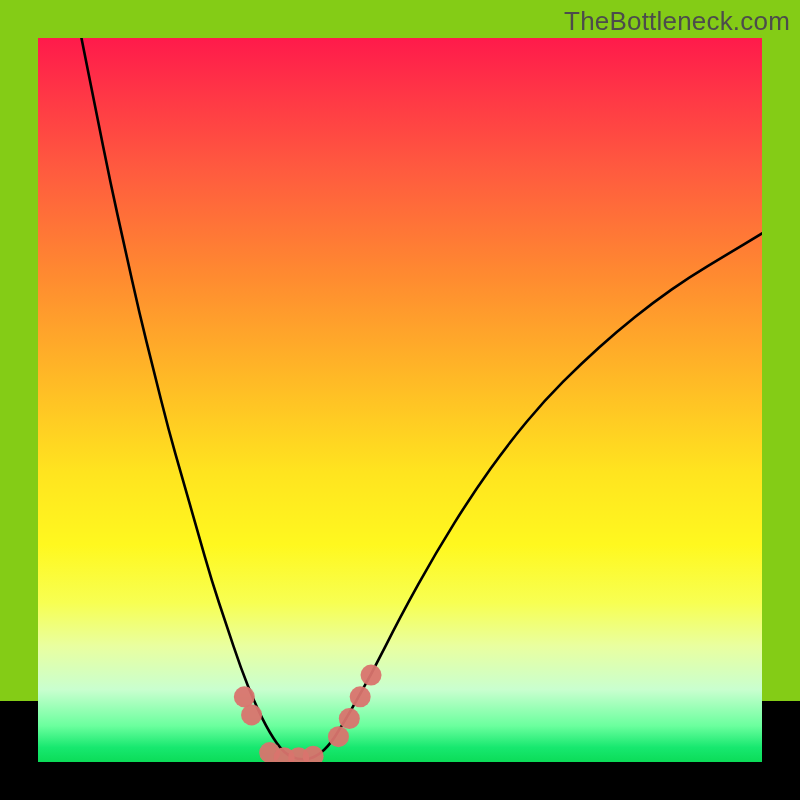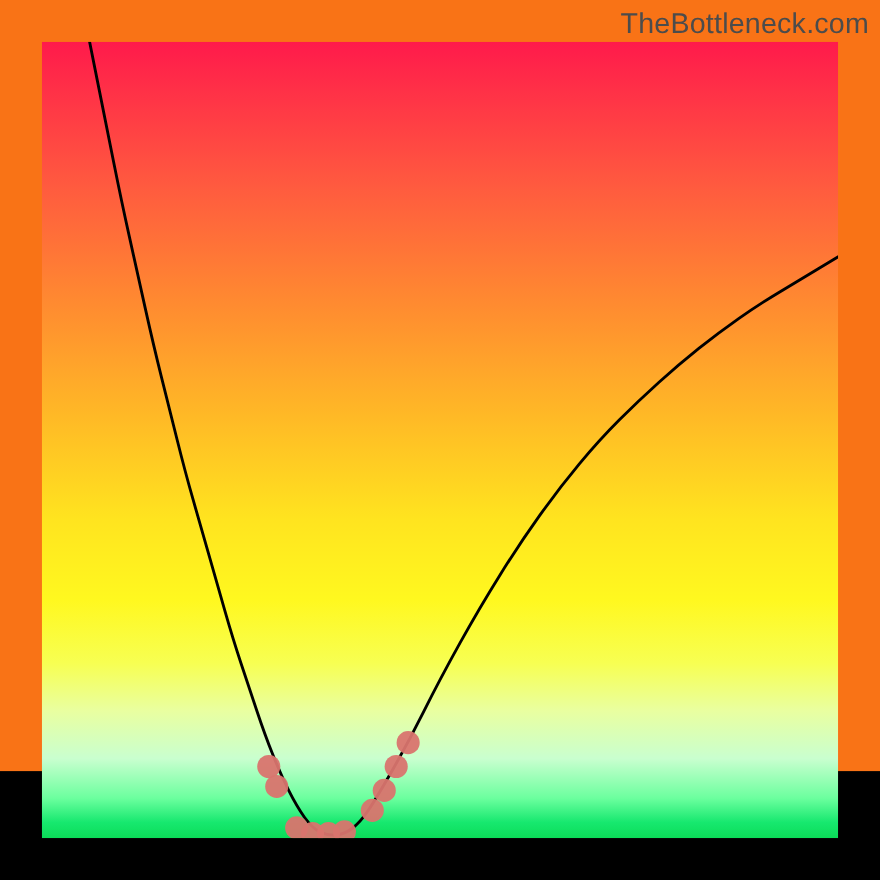--- a/index.html
+++ b/index.html
@@ -10,21 +10,21 @@
     overflow: hidden;
     background: #000;
     font-family: Arial, Helvetica, sans-serif;
   }
   .frame {
     position: absolute;
     top: 0;
     left: 0;
     width: 800px;
     height: 701px;
-    background: #f97316;
+    background: #84cc16;
   }
   .plot {
     position: absolute;
     top: 38px;
     left: 38px;
     width: 724px;
     height: 724px;
     overflow: hidden;
   }
   .gradient {

